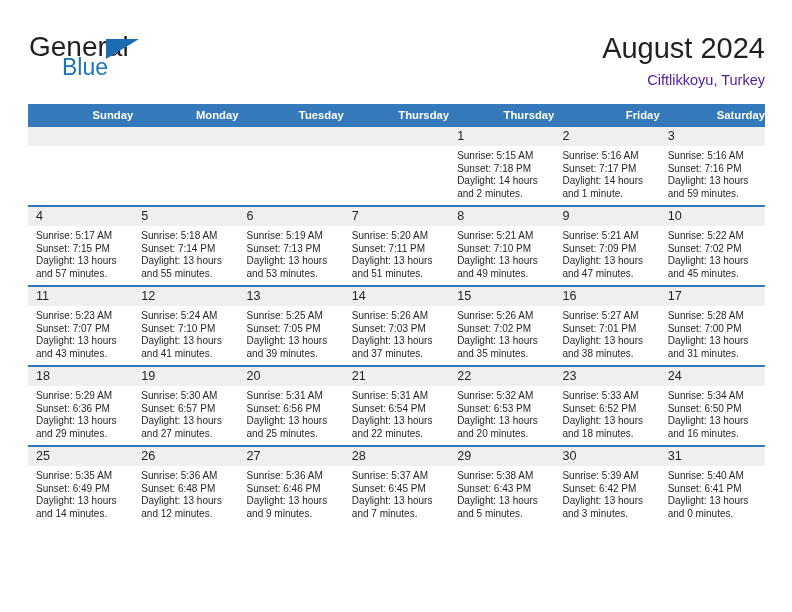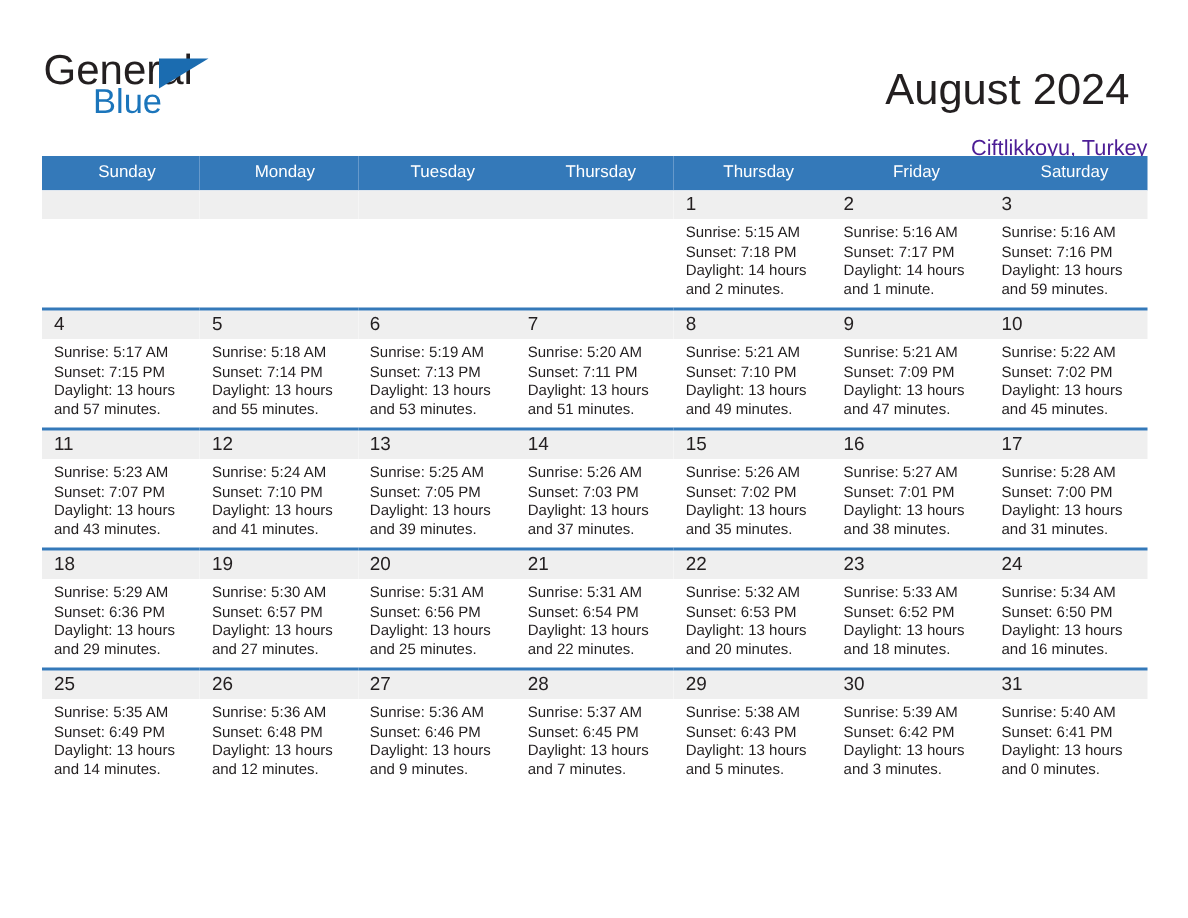--- a/index.html
+++ b/index.html
@@ -72,21 +72,21 @@
     right: 27px;
     top: 31px;
     text-align: right;
   }
   .cal-title {
     font-size: 29px;
     color: #231f20;
     line-height: 34px;
     white-space: nowrap;
     font-weight: normal;
-    margin: 12px;
+    margin: 0;
   }
   .cal-subtitle {
     font-size: 14.5px;
     color: #4c1d95;
     line-height: 20px;
     margin-top: 5px;
     white-space: nowrap;
   }
 
   
@@ -98,22 +98,22 @@
   }
   table.cal-table {
     width: 737px;
     border-collapse: collapse;
     table-layout: fixed;
   }
   table.cal-table th {
     background: #3479b9;
     color: #ffffff;
     font-size: 11.3px;
-    font-weight: normal;
-    text-align: center;
+    font-weight: bold;
+    text-align: right;
     padding: 5px 0 5px 8px;
     height: 12px;
     line-height: 13px;
   }
   td.day-cell {
     vertical-align: top;
     padding: 0;
     border-top: 2px solid #3479b9;
     height: 78px;
     background: #ffffff;

